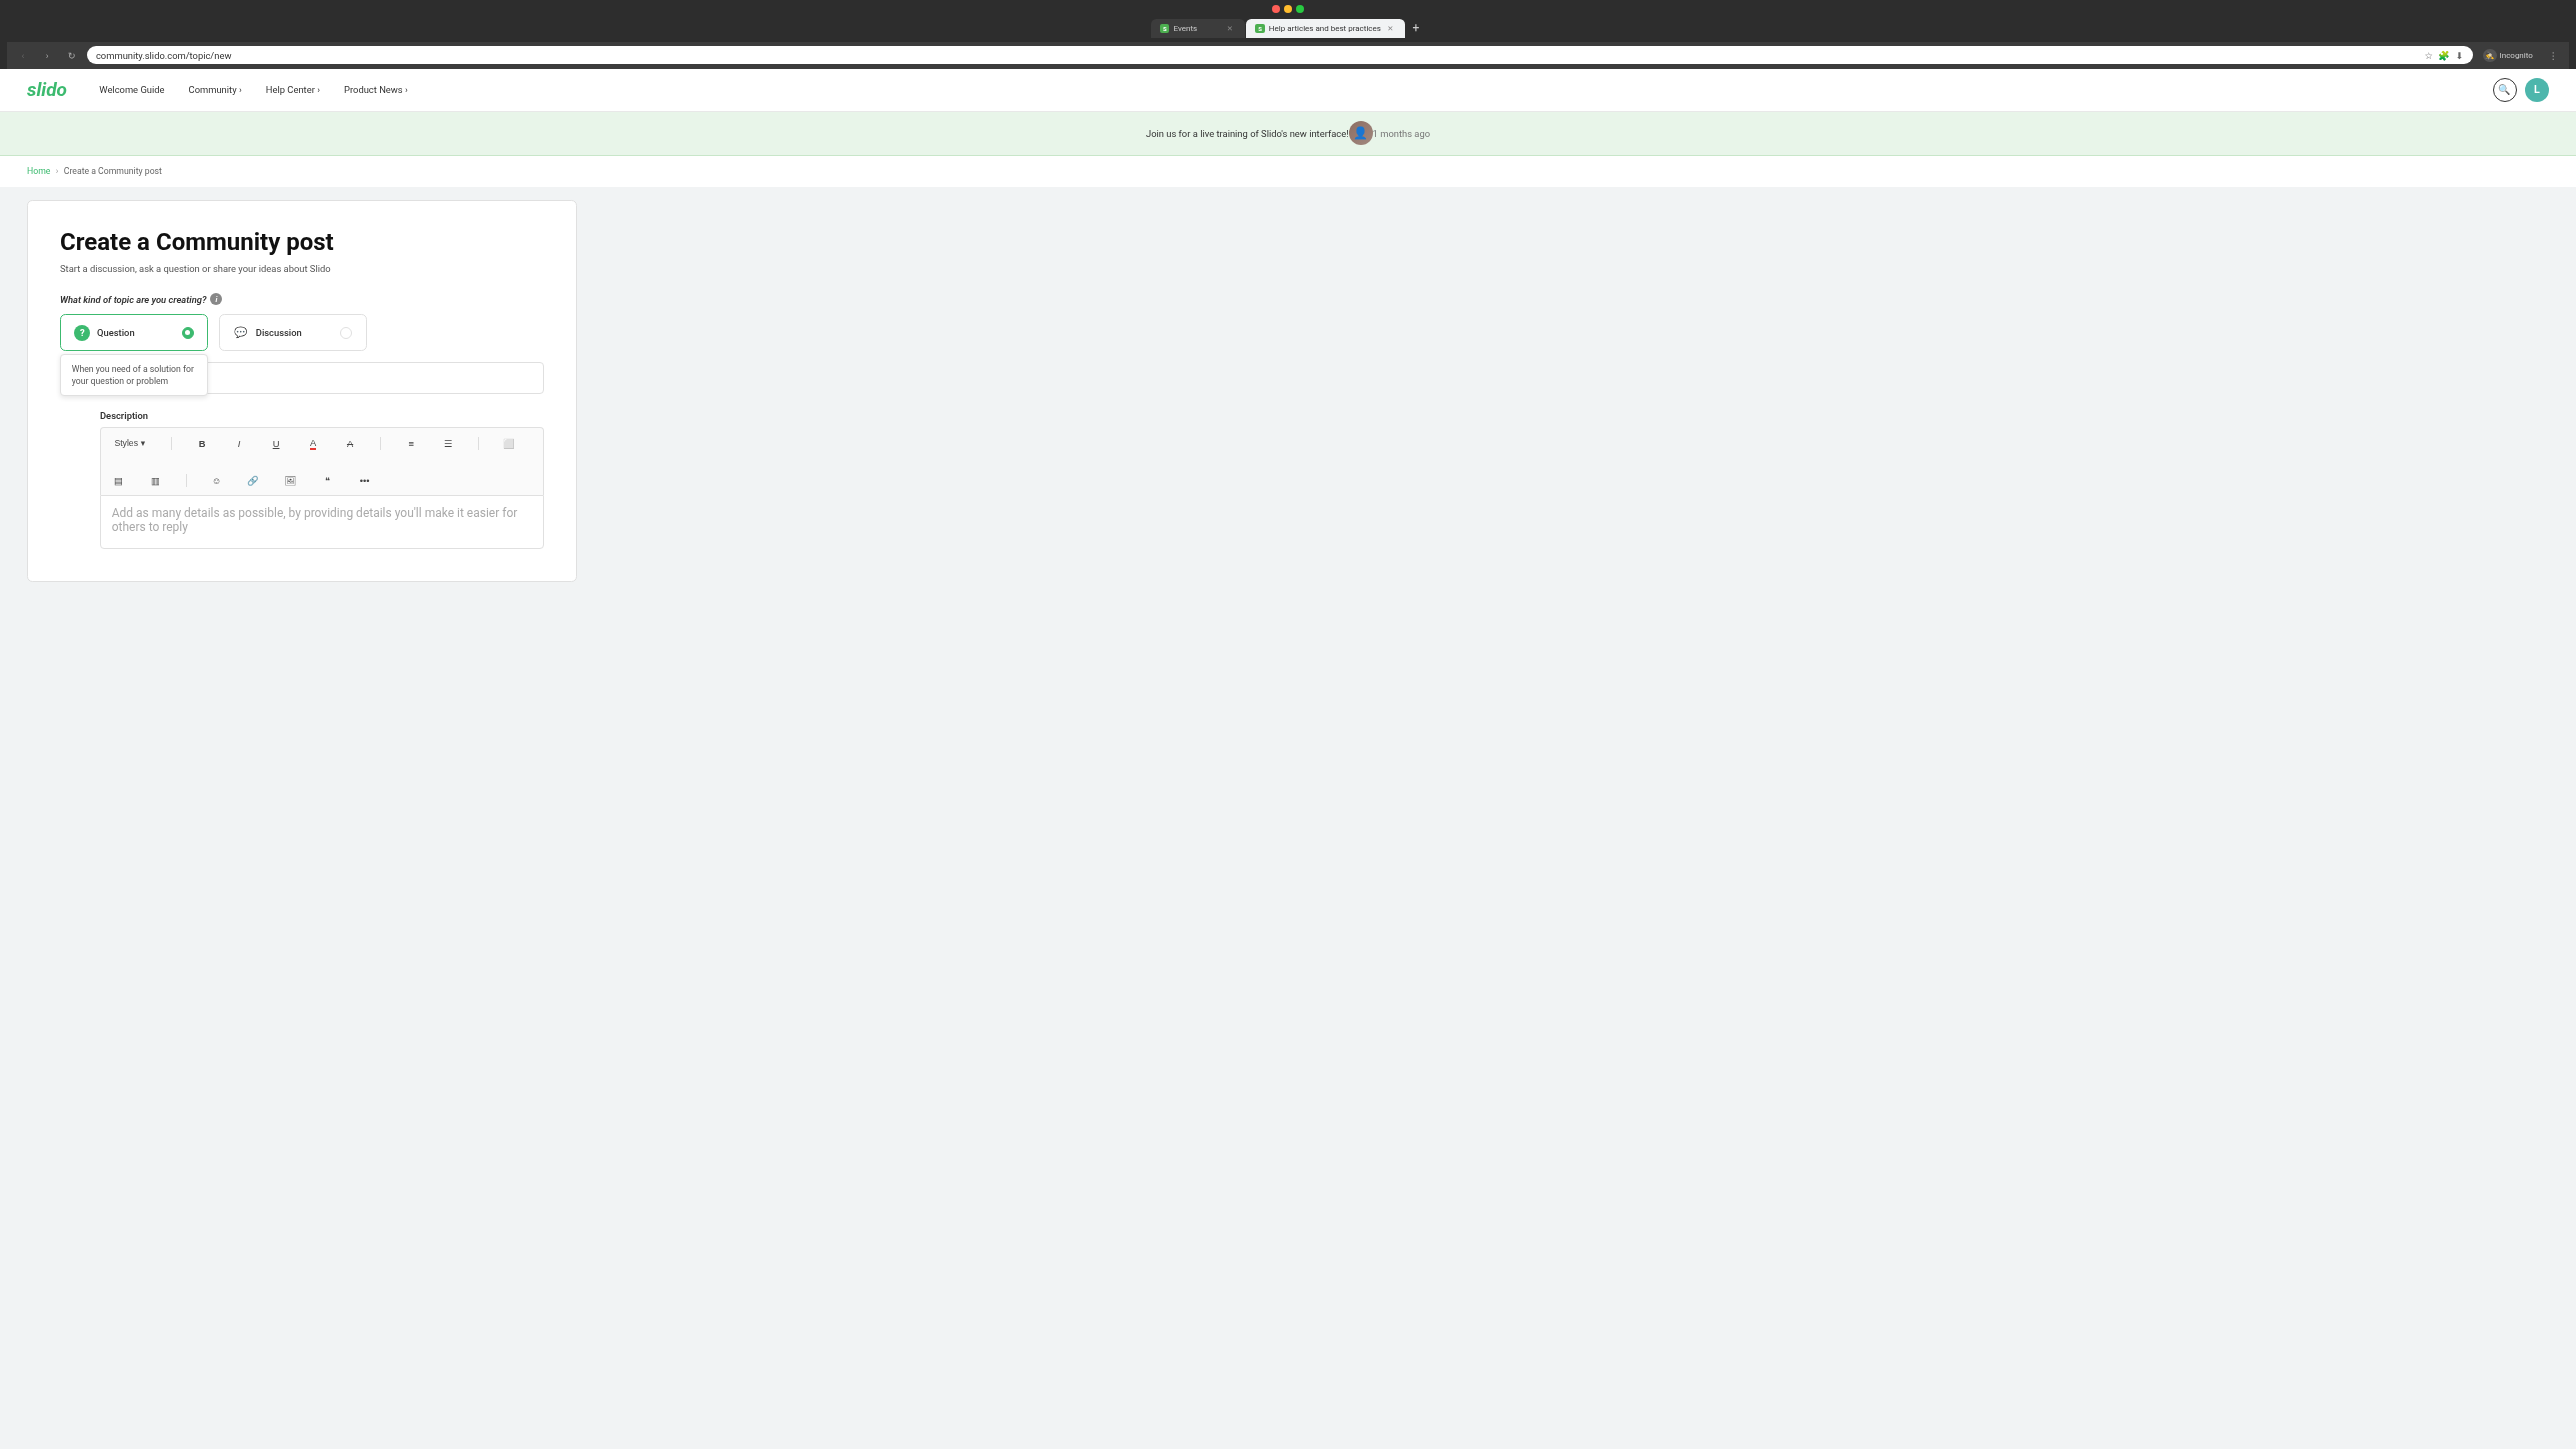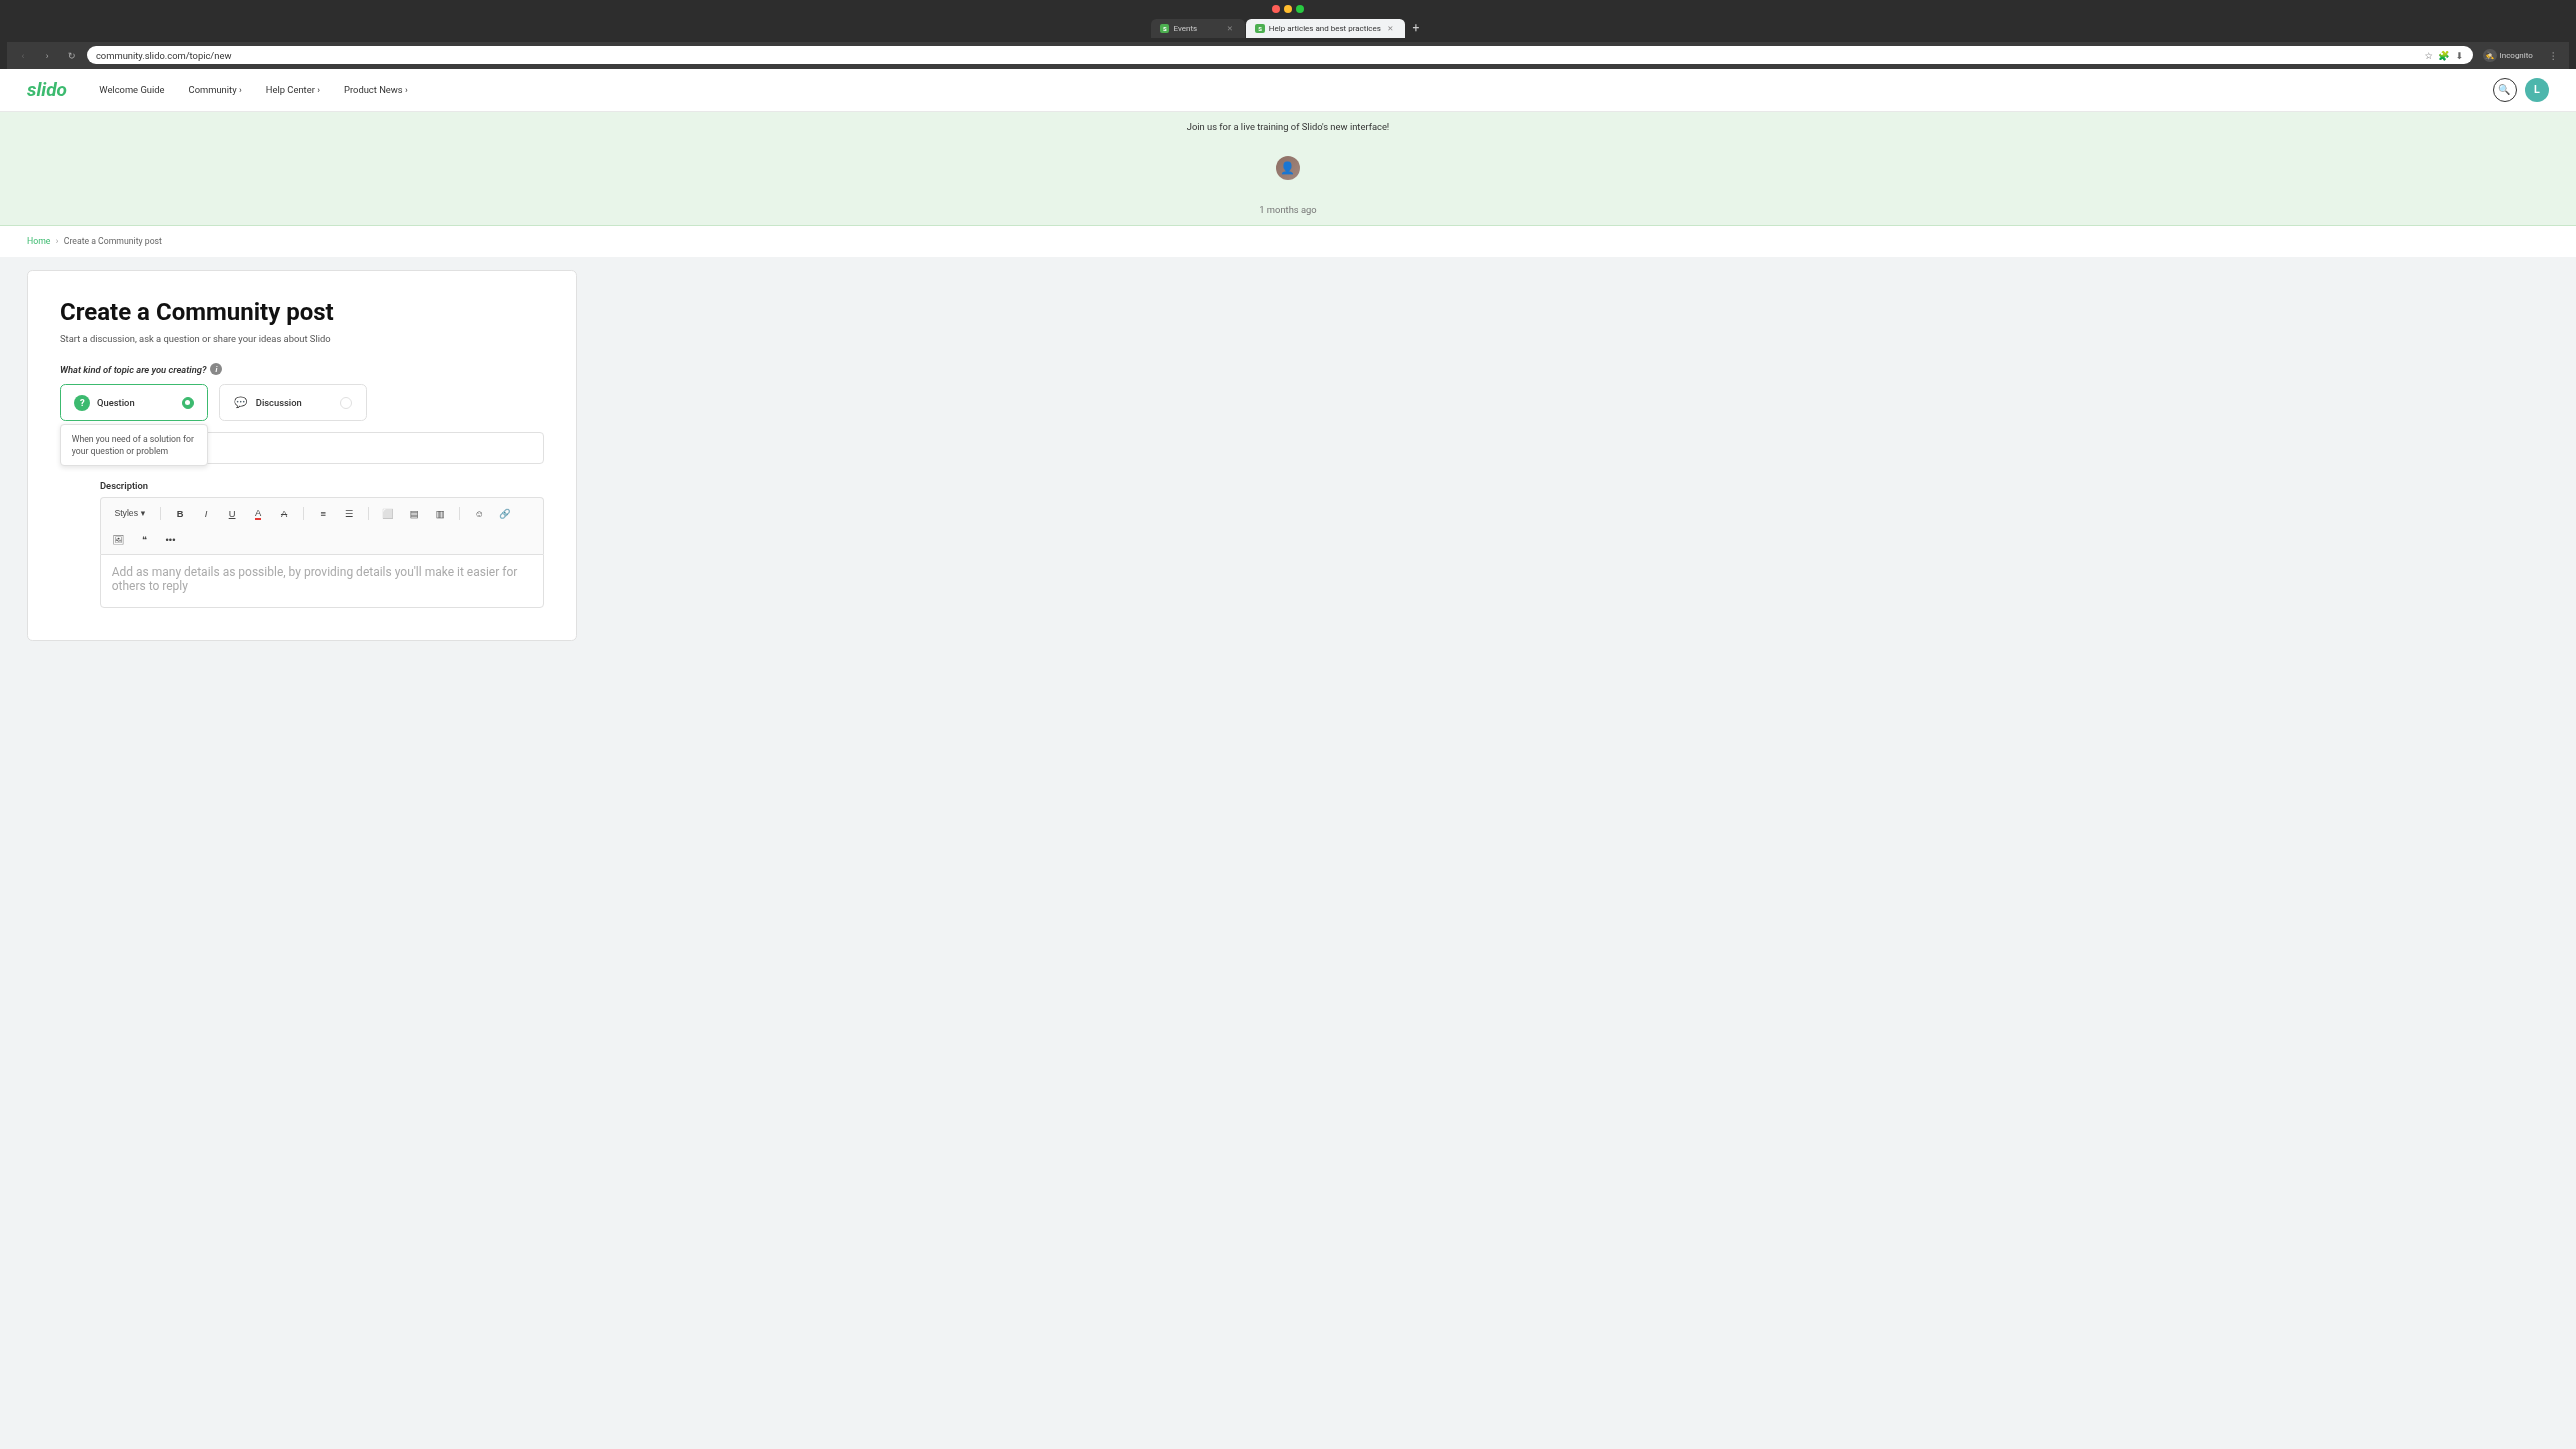--- a/index.html
+++ b/index.html
@@ -193,23 +193,23 @@
       font-weight: 600;
       cursor: pointer;
     }
 
     
     .training-banner {
       background: #e8f5e9;
       padding: 9.4px 27px;
       display: flex;
       align-items: center;
-      gap: 24px;
+      justify-content: center;
+      gap: 0;
       border-bottom: 0.7px solid #c8e6c9;
-      flex-direction: column;
     }
     .banner-text {
       font-size: 9.4px;
       color: #333;
     }
     .banner-avatar {
       width: 24px; height: 24px;
       border-radius: 50%;
       overflow: hidden;
       background: linear-gradient(135deg, #8d6e63, #a1887f);
@@ -378,21 +378,21 @@
       color: #333;
       margin-bottom: 6.7px;
     }
     .editor-toolbar {
       border: 0.7px solid #e0e0e0;
       border-bottom: none;
       border-radius: 4px 4px 0 0;
       padding: 5.4px 8px;
       display: flex;
       align-items: center;
-      gap: 7px;
+      gap: 18px;
       background: #fafafa;
       flex-wrap: wrap;
     }
     .toolbar-btn {
       width: 19px; height: 19px;
       display: flex; align-items: center; justify-content: center;
       border-radius: 2.7px;
       cursor: pointer;
       font-size: 9.4px;
       color: #444;

